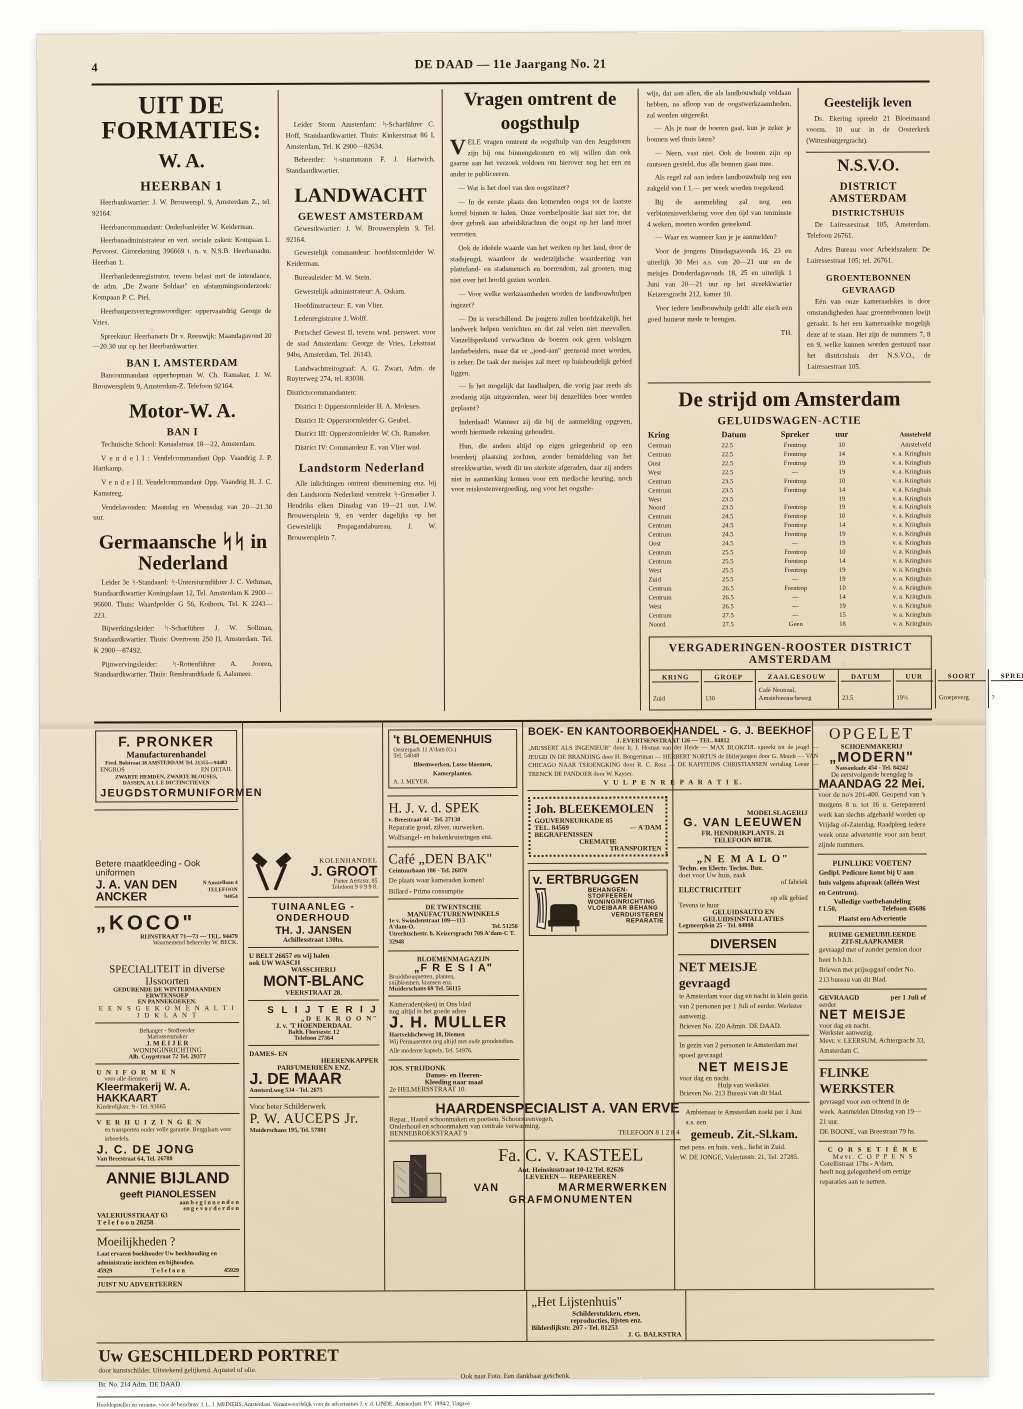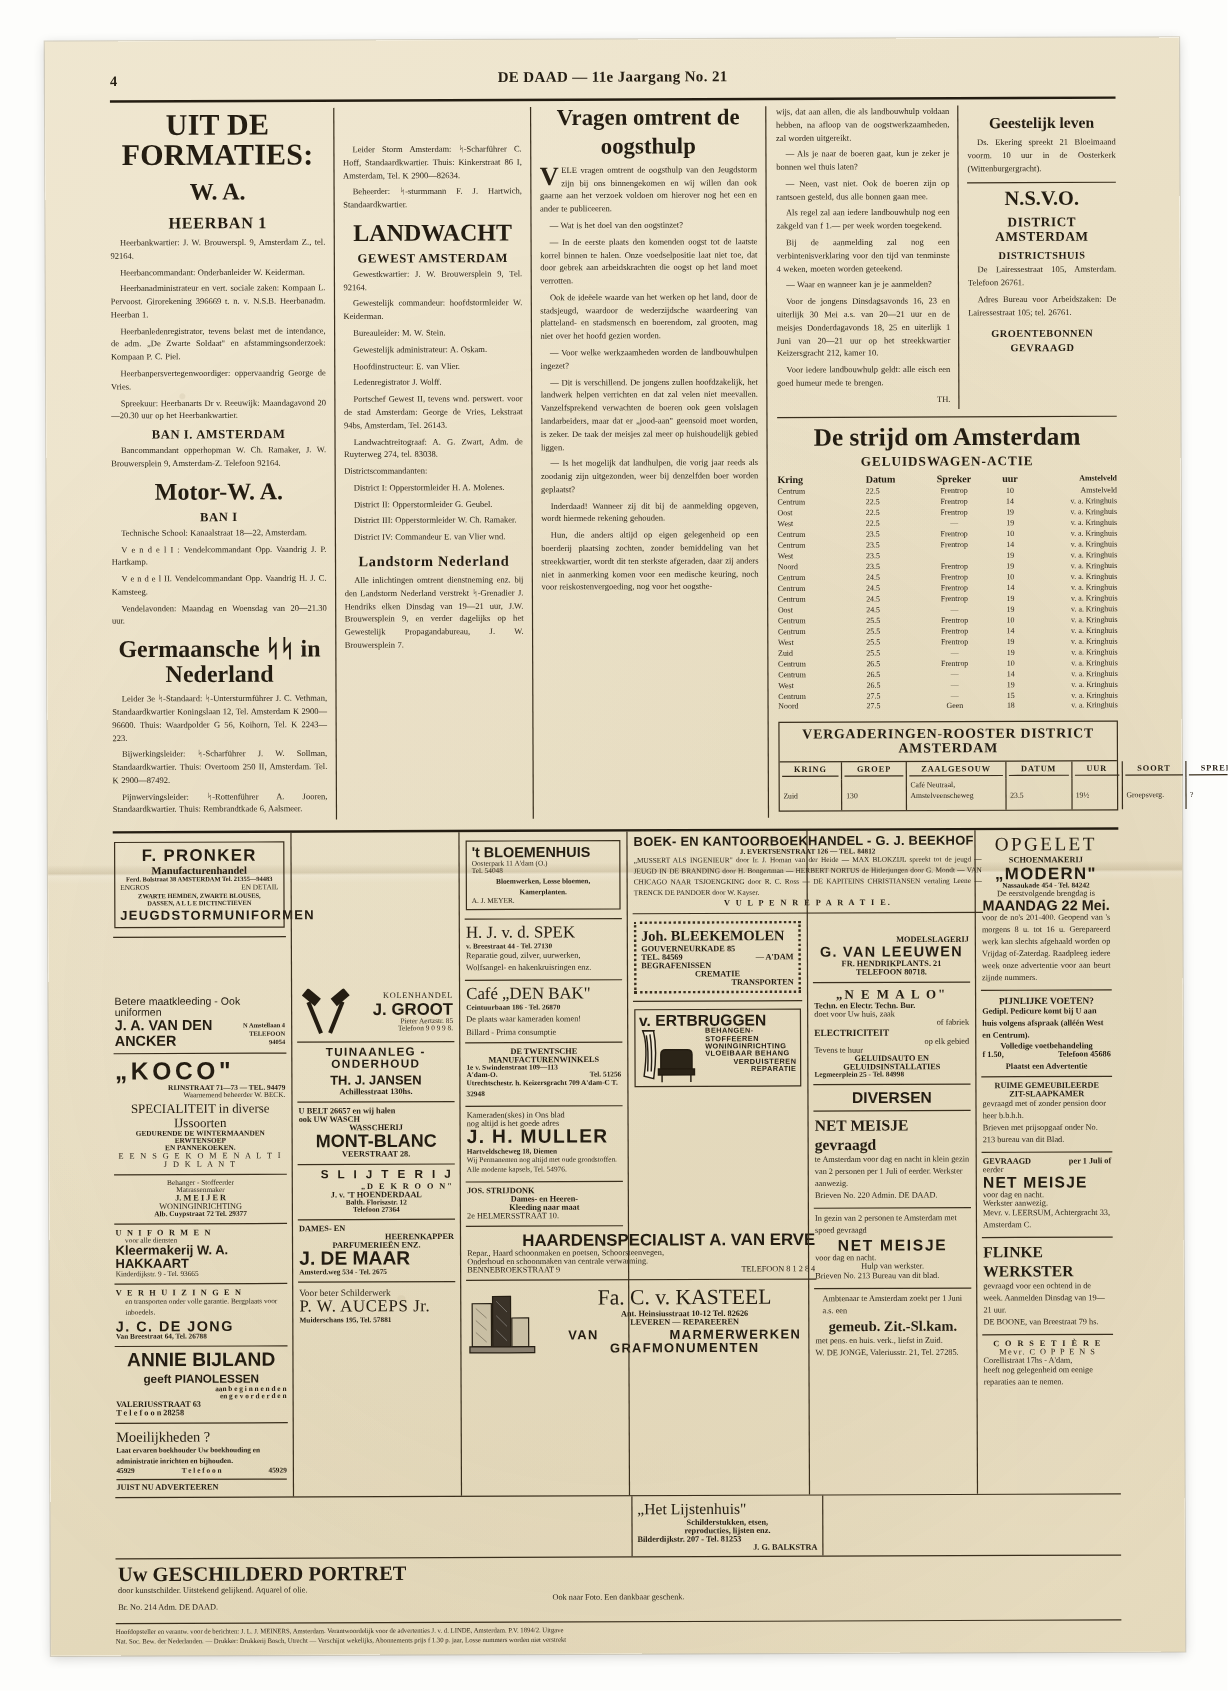--- a/index.html
+++ b/index.html
@@ -215,20 +215,21 @@
           <h3 class="sub" style="font-size:13px;letter-spacing:0">Geestelijk leven</h3>
           <p class="body ind">Ds. Ekering spreekt 21 Bloeimaand voorm. 10 uur in de Oosterkerk (Wittenburgergracht).</p>
           <div class="divline"></div>
           <h2 class="hdr2 serif" style="font-size:17px;margin:4px 0 2px">N.S.V.O.</h2>
           <h4 class="sub2" style="font-size:11px">DISTRICT AMSTERDAM</h4>
           <h5 class="sub3">DISTRICTSHUIS</h5>
           <p class="body ind">De Lairessestraat 105, Amsterdam. Telefoon 26761.</p>
           <p class="body ind">Adres Bureau voor Arbeidszaken: De Lairessestraat 105; tel. 26761.</p>
           <h5 class="sub3" style="margin-top:7px">GROENTEBONNEN</h5>
           <h5 class="sub3" style="margin-top:0">GEVRAAGD</h5>
+          <p class="body ind">Eén van onze kameraadskes is door omstandigheden haar groentebonnen kwijt geraakt. Is het een kameraadske mogelijk deze af te staan. Het zijn de nummers 7, 8 en 9, welke kunnen worden gestuurd naar het districtshuis der N.S.V.O., de Lairessestraat 105.</p>
         </div>
       </div>
 
       <div class="divline" style="margin-top:6px"></div>
       <div class="gw-title">De strijd om Amsterdam</div>
       <div class="gw-sub">GELUIDSWAGEN-ACTIE</div>
       <table class="gw">
         <thead>
           <tr>
             <th class="gw-c1">Kring</th>
@@ -433,34 +434,34 @@
             <span>EN DETAIL</span>
           </div>
           <div class="t b f5">ZWARTE HEMDEN, ZWARTE BLOUSES,</div>
           <div class="t b f5">DASSEN,   A L L E   DICTINCTIEVEN</div>
           <div class="big f11 sp1 mt2">JEUGDSTORMUNIFORMEN</div>
         </div>
       </div>
 
       <div class="ad">
         <div class="big f9 l" style="text-align:left;font-weight:normal">Betere maatkleeding - Ook uniformen</div>
-        <div class="row" style="align-items:flex-end">
+        <div class="row" style="align-items:center">
           <span class="big f12" style="text-align:left">J. A. VAN DEN ANCKER</span>
           <span class="f5 b" style="text-align:right;line-height:1.3">
             <span style="display:block">N  Amstellaan  4</span>
             <span style="display:block">TELEFOON 94054</span>
           </span>
         </div>
       </div>
 
       <div class="ad">
         <div class="big f20" style="text-align:left;letter-spacing:3px">„KOCO"</div>
         <div class="b f6 ser" style="text-align:right">RIJNSTRAAT 71—73 — TEL. 94479</div>
         <div class="f6 ser" style="text-align:right">Waarnemend beheerder W. BECK.</div>
-        <div class="ser f11 t" style="margin-top:2px">SPECIALITEIT in diverse IJssoorten</div>
+        <div class="ser f11 t" style="margin-top:17px">SPECIALITEIT in diverse IJssoorten</div>
         <div class="t b f6">GEDURENDE  DE  WINTERMAANDEN  ERWTENSOEP</div>
         <div class="t b f6">EN PANNEKOEKEN.</div>
         <div class="t f7 ser" style="letter-spacing:1.6px">E E N S  G E K O M E N  A L T I J D  K L A N T</div>
       </div>
 
       <div class="ad">
         <div class="f6 ser t">Behanger    -    Stoffeerder</div>
         <div class="f6 ser t">Matrassenmaker</div>
         <div class="f7 b t">J.  M E I J E R</div>
         <div class="f7 ser t">WONINGINRICHTING</div>
@@ -588,20 +589,27 @@
         <div class="f7 b t">DE TWENTSCHE</div>
         <div class="f7 b t">MANUFACTURENWINKELS</div>
         <div class="f6 b">1e v. Swindenstraat 109—113</div>
         <div class="row f6 b">
           <span>A'dam-O.</span>
           <span>Tel. 51256</span>
         </div>
         <div class="f6 b lh">Utrechtschestr. h. Keizersgracht 709 A'dam-C T. 32948</div>
       </div>
 
+      <div class="ad">
+        <div class="f7 b t">BLOEMENMAGAZIJN</div>
+        <div class="big f11 sp1">„F R E S I A"</div>
+        <div class="f6">Bruidsbouquetten,   planten,</div>
+        <div class="f6">snijbloemen,    kransen    enz.</div>
+        <div class="f6 b">Muiderschans 69 Tel. 56115</div>
+      </div>
 
       <div class="ad">
         <div class="f7">Kameraden(skes)  in  Ons blad</div>
         <div class="f7">nog altijd is het goede adres</div>
         <div class="big f16 sp1" style="text-align:left">J. H. MULLER</div>
         <div class="f6 b">Hartveldscheweg 18, Diemen</div>
         <div class="f6 lh">Wij Permanenten nog altijd met oude grondstoffen. Alle moderne kapsels, Tel. 54976.</div>
       </div>
 
       <div class="ad">

